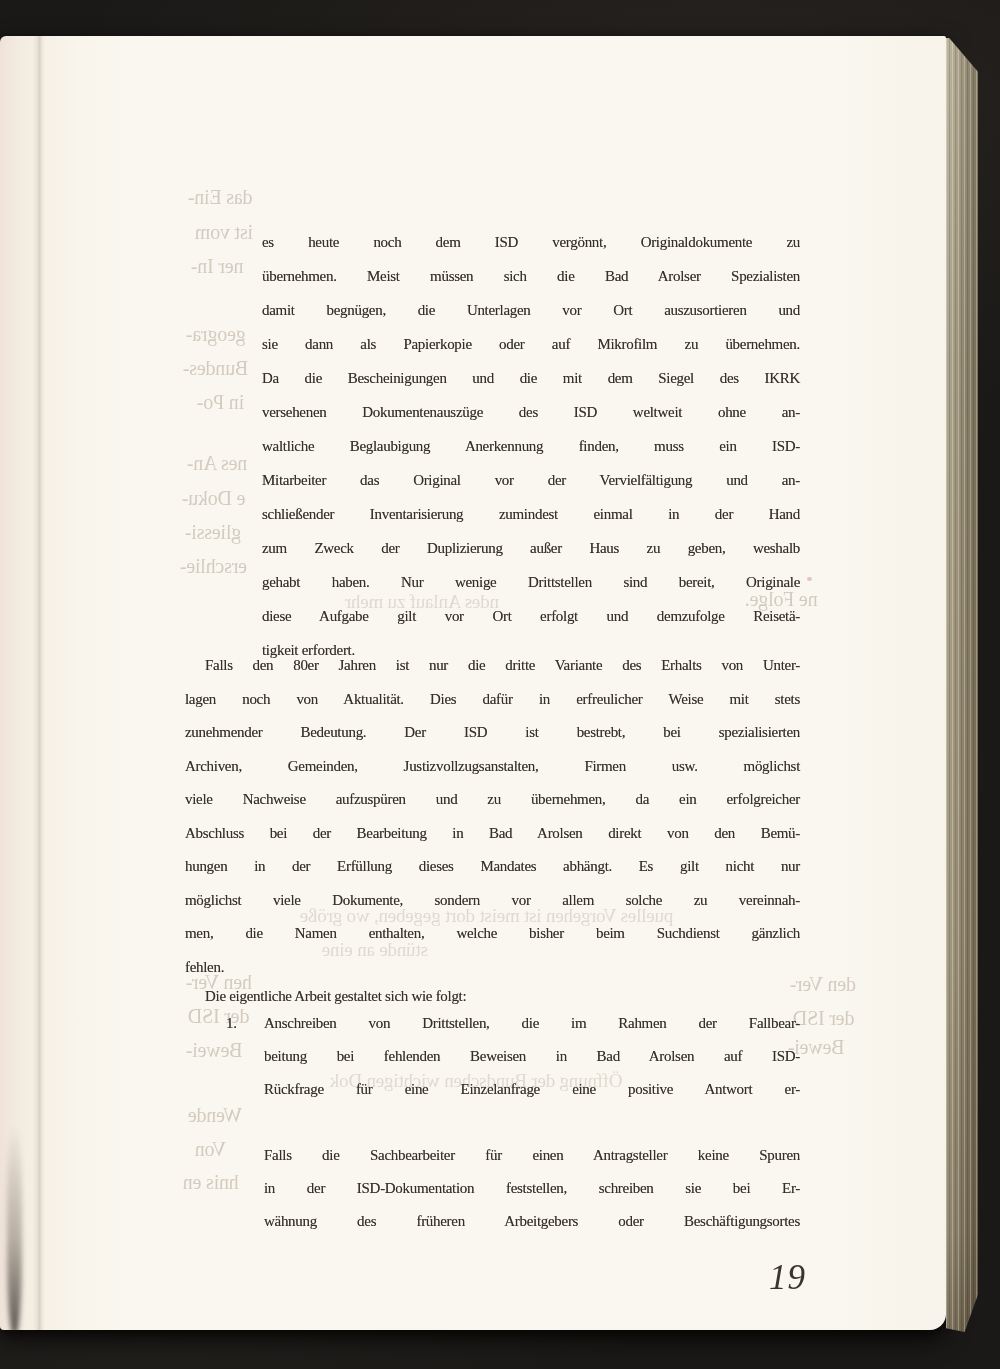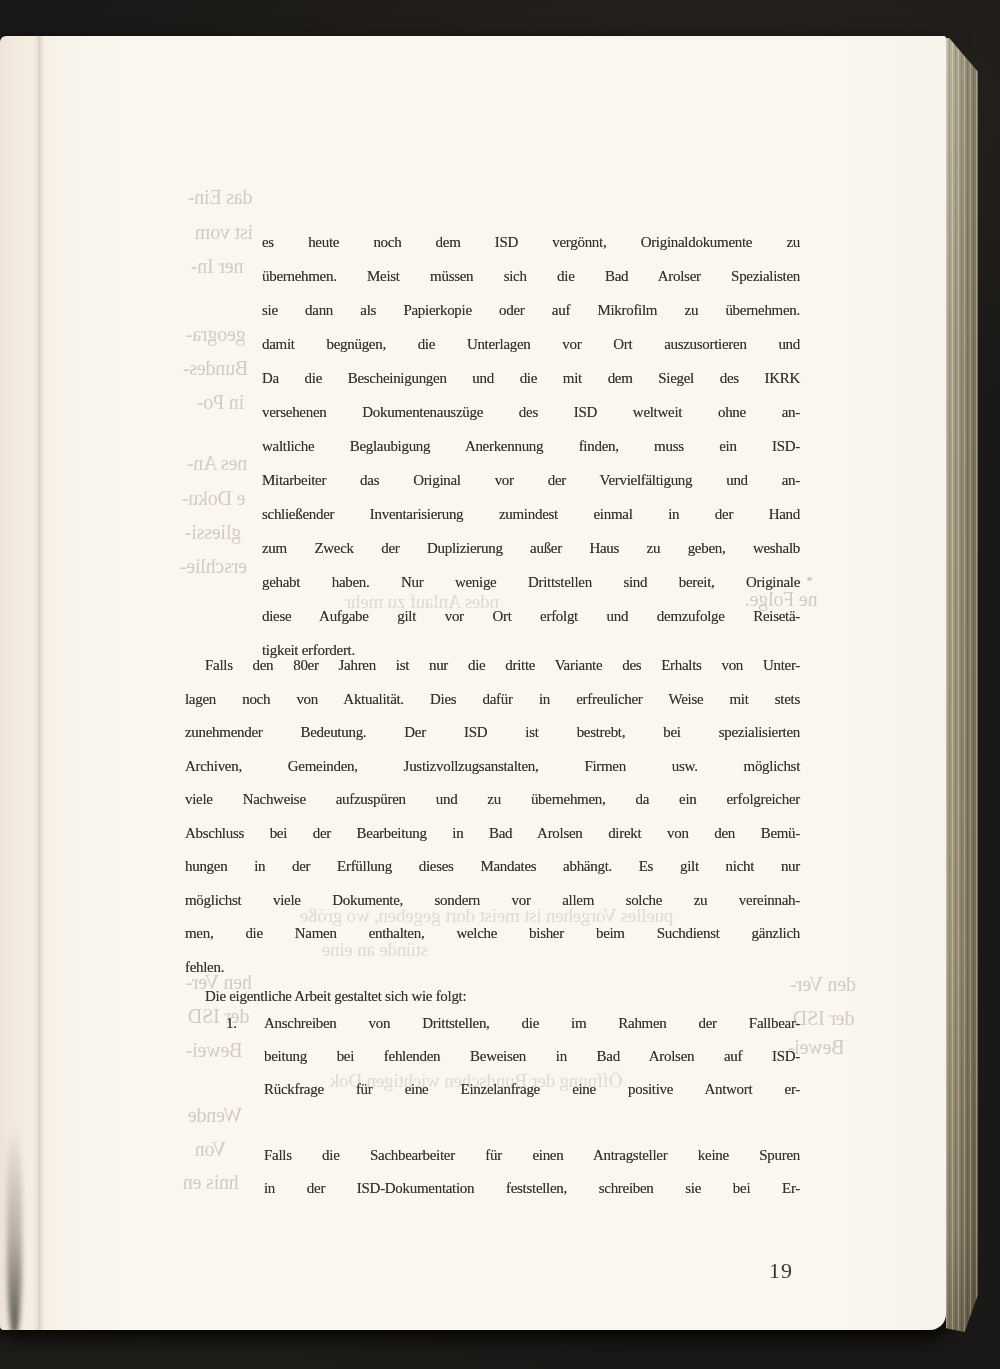--- a/index.html
+++ b/index.html
@@ -40,21 +40,21 @@
     text-shadow:0 0 .5px rgba(64,54,44,.55);}
   .tline{text-align:justify;text-align-last:justify;}
   .tline.left{text-align:center;text-align-last:left;}
   .first-indent .tline:first-child{text-indent:20px;}
   .para1{left:262px;top:189px;width:538px;line-height:34px;}
   .para2{left:185px;top:613px;width:615px;line-height:33.5px;}
   .intro{left:205px;top:944px;line-height:33px;white-space:nowrap;}
   .list-marker{left:226px;top:971px;line-height:33px;}
   .list-body{left:264px;top:971px;width:536px;line-height:33px;}
   .falls{left:264px;top:1103px;width:536px;line-height:33px;}
-  .page-number{position:absolute;left:769px;top:1222px;font-size:22px;letter-spacing:1px;color:#3a352e;}
+  .page-number{position:absolute;left:769px;top:1222px;font-size:35px;letter-spacing:1px;color:#3a352e;font-style:italic;}
   .ghosts{position:absolute;inset:0;}
   .ghost{
     position:absolute;white-space:nowrap;font-size:20px;color:#978571;
     opacity:.38;transform:scaleX(-1);filter:blur(.7px);letter-spacing:-0.2px;
   }
   .ghost.wide{opacity:.26;font-size:19px;}
   .speck{position:absolute;left:807px;top:541px;width:5px;height:4px;border-radius:50%;
     background:#cf9d92;opacity:.55;}
 </style>
 </head>
@@ -89,22 +89,22 @@
         <span class="ghost" style="left: 788px; top: 1000px;">Bewei-</span>
         <span class="ghost wide" style="left: 330px; top: 1034px;">Öffnung der Bundschen wichtigen Dok</span>
         <span class="ghost" style="left: 188px; top: 1068px;">Wende</span>
         <span class="ghost" style="left: 195px; top: 1102px;">Von</span>
         <span class="ghost" style="left: 183px; top: 1135px;">hnis en</span>
       </div>
 
     <div class="textblock para1">
         <div class="tline">es heute noch dem ISD vergönnt, Originaldokumente zu</div>
         <div class="tline">übernehmen. Meist müssen sich die Bad Arolser Spezialisten</div>
+        <div class="tline">damit begnügen, die Unterlagen vor Ort auszusortieren und</div>
         <div class="tline">sie dann als Papierkopie oder auf Mikrofilm zu übernehmen.</div>
-        <div class="tline">damit begnügen, die Unterlagen vor Ort auszusortieren und</div>
         <div class="tline">Da die Bescheinigungen und die mit dem Siegel des IKRK</div>
         <div class="tline">versehenen Dokumentenauszüge des ISD weltweit ohne an-</div>
         <div class="tline">waltliche Beglaubigung Anerkennung finden, muss ein ISD-</div>
         <div class="tline">Mitarbeiter das Original vor der Vervielfältigung und an-</div>
         <div class="tline">schließender Inventarisierung zumindest einmal in der Hand</div>
         <div class="tline">zum Zweck der Duplizierung außer Haus zu geben, weshalb</div>
         <div class="tline">gehabt haben. Nur wenige Drittstellen sind bereit, Originale</div>
         <div class="tline">diese Aufgabe gilt vor Ort erfolgt und demzufolge Reisetä-</div>
         <div class="tline left">tigkeit erfordert.</div>
       </div>
@@ -128,20 +128,21 @@
 
     <div class="textblock list-body">
         <div class="tline">Anschreiben von Drittstellen, die im Rahmen der Fallbear-</div>
         <div class="tline">beitung bei fehlenden Beweisen in Bad Arolsen auf ISD-</div>
         <div class="tline">Rückfrage für eine Einzelanfrage eine positive Antwort er-</div>
       </div>
 
     <div class="textblock falls">
         <div class="tline">Falls die Sachbearbeiter für einen Antragsteller keine Spuren</div>
         <div class="tline">in der ISD-Dokumentation feststellen, schreiben sie bei Er-</div>
+        <div class="tline">wähnung des früheren Arbeitgebers oder Beschäftigungsortes</div>
       </div>
 
     <div class="page-number">19</div>
 
     <div class="speck"></div>
   </div>
 
   <div class="fore-edge"></div>
 
 </div>

